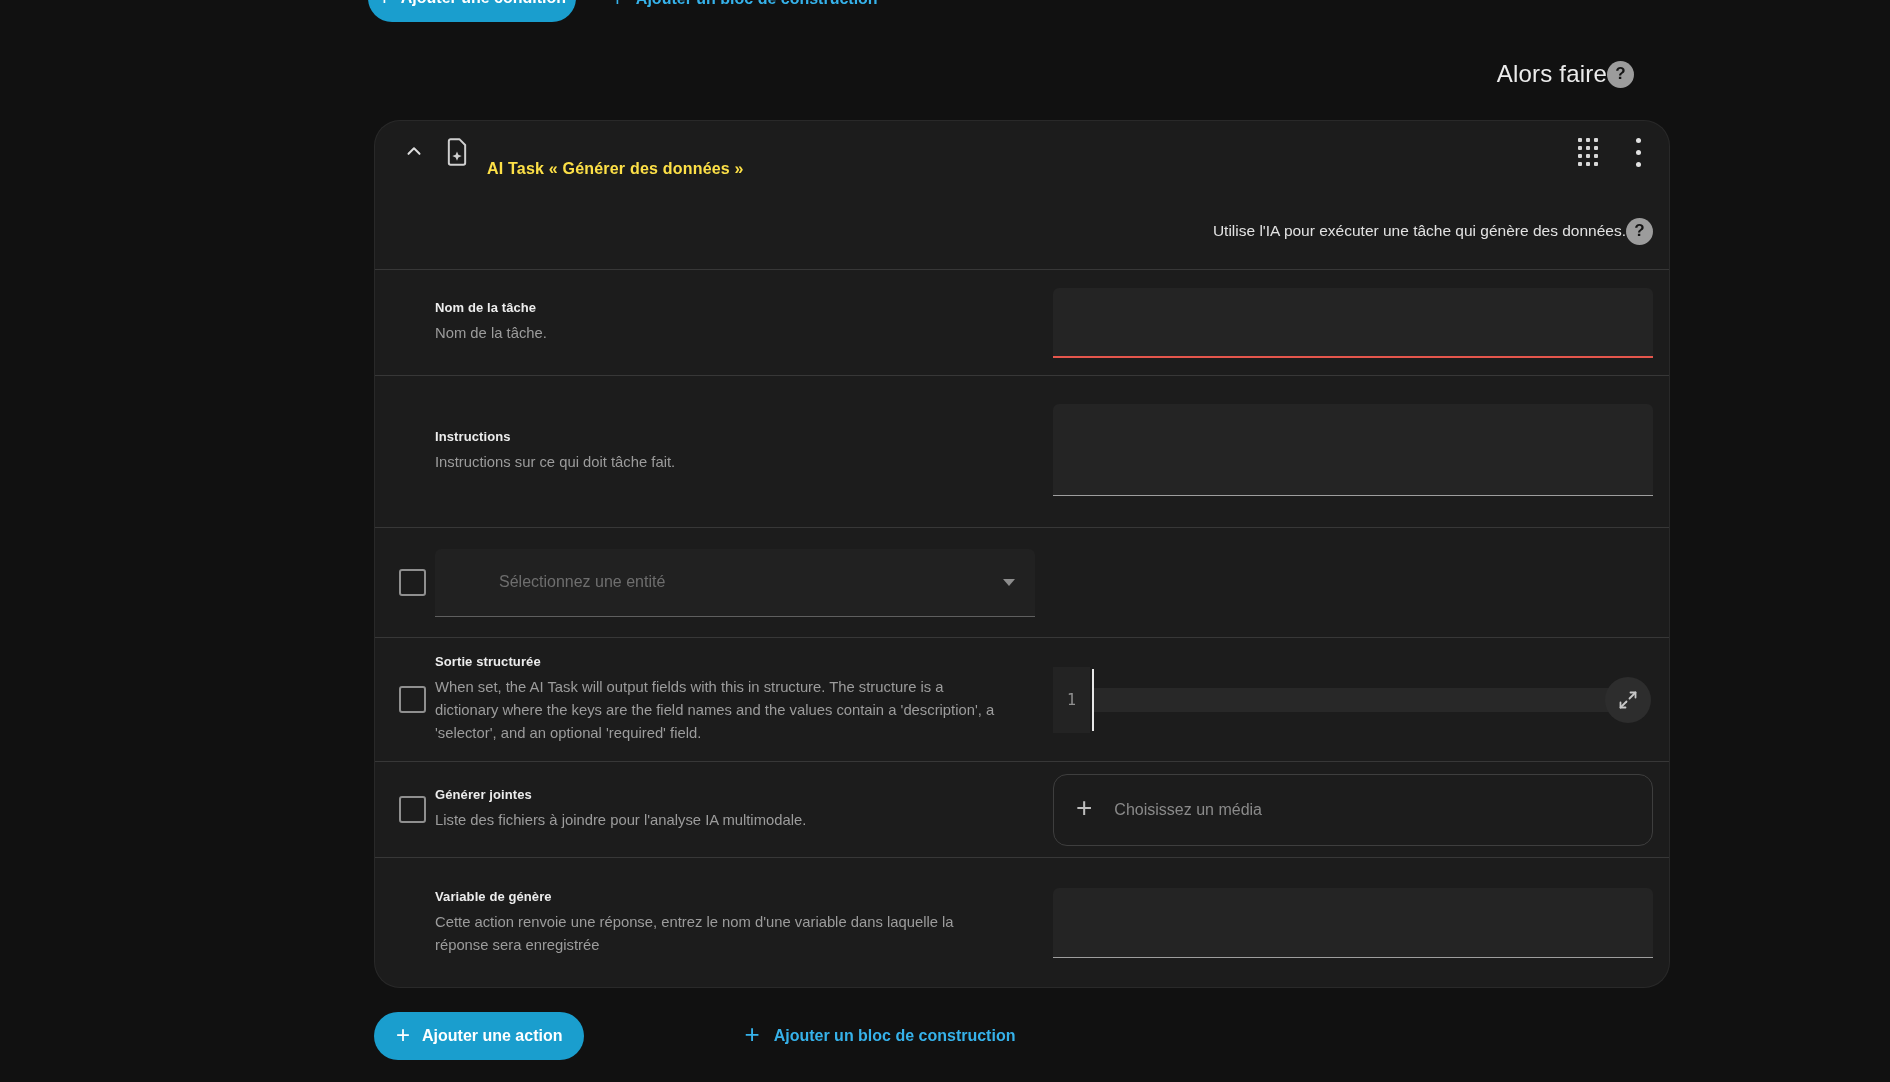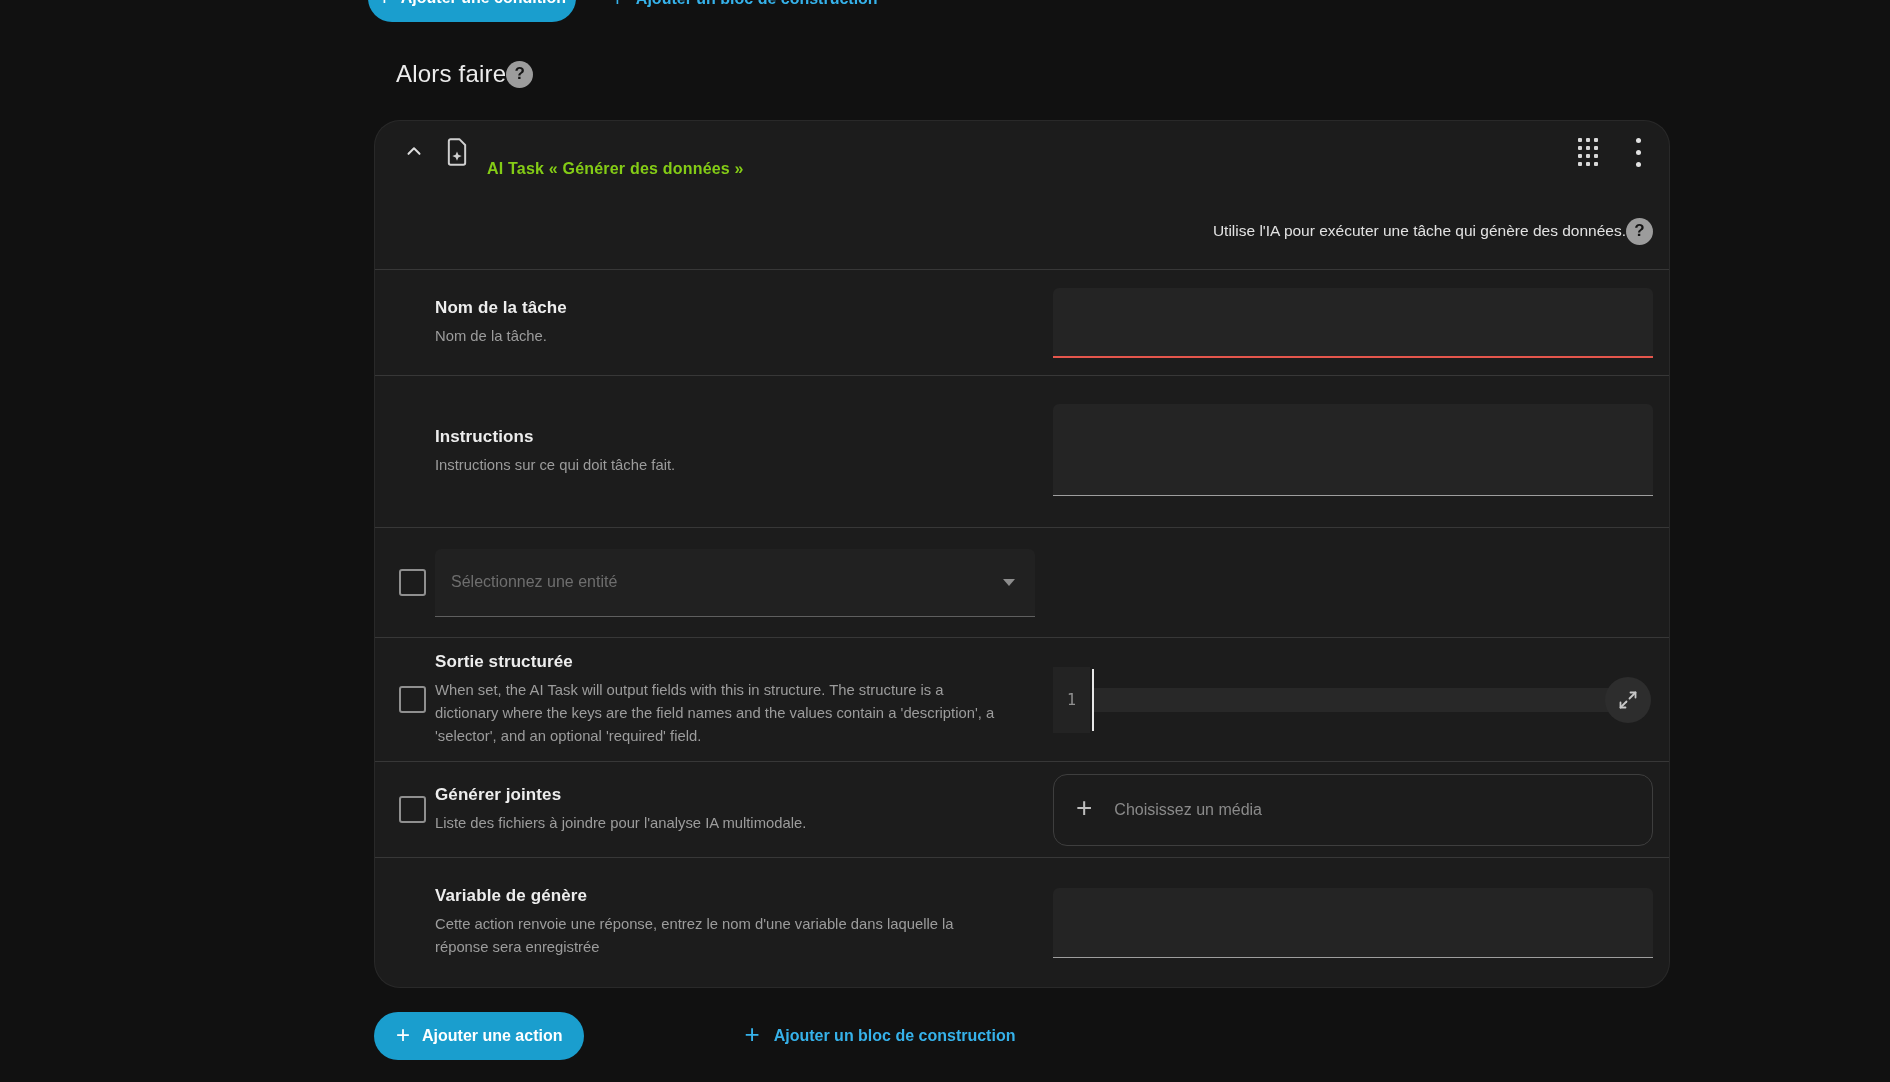--- a/index.html
+++ b/index.html
@@ -22,22 +22,22 @@
   }
   .cut-link {
     position:absolute; left:611px; top:-14px; height:26px;
     display:flex; align-items:center; gap:12px;
     color:#36b2ea; font-size:16px; font-weight:700; cursor:pointer;
   }
   .cut-link .plus, .cut-pill .plus { font-size:22px; font-weight:400; }
 
   
   .heading-row {
-    position:absolute; left:396px; top:54px; width:1296px; height:40px;
-    display:flex; align-items:center; justify-content:flex-start;
+    position:absolute; left:352px; top:54px; width:1296px; height:40px;
+    display:flex; align-items:center; justify-content:flex-end;
     padding-right:14px;
   }
   .heading-row h1 { font-size:24px; font-weight:400; color:#ececec; letter-spacing:.2px; }
 
   .help-circle {
     width:27px; height:27px; border-radius:50%;
     background:#9c9c9c; color:#151515;
     display:flex; align-items:center; justify-content:center;
     font-size:17px; font-weight:700; cursor:pointer; flex:none;
   }
@@ -47,21 +47,21 @@
     position:absolute; left:374px; top:120px; width:1296px; height:868px;
     background:#1c1c1c; border:1px solid rgba(255,255,255,0.06);
     border-radius:26px; overflow:hidden;
   }
   .card-header {
     height:62px; display:flex; align-items:center;
     padding:0 14px 0 24px;
   }
   .icon-btn { background:none; border:none; cursor:pointer; display:flex; align-items:center; justify-content:center; padding:4px; }
   .doc-icon { margin:0 18px 0 16px; display:flex; }
-  .card-title { font-size:16px; font-weight:700; color:#84cc16; letter-spacing:.2px;margin-top:33px; }
+  .card-title { font-size:16px; font-weight:700; color:#fde047; letter-spacing:.2px;margin-top:33px; }
 
   .grid-icon {
     margin-left:auto; display:grid;
     grid-template-columns:repeat(3,4.5px); grid-auto-rows:4.5px; gap:3.5px;
     cursor:grab; padding:4px;
   }
   .grid-icon i { background:#d8d8d8; border-radius:1px; }
   .dots-icon { margin-left:26px; margin-right:6px; display:flex; flex-direction:column; gap:7px; cursor:pointer; padding:5px 8px; }
   .dots-icon i { width:5px; height:5px; border-radius:50%; background:#e2e2e2; }
 
@@ -76,21 +76,21 @@
     display:flex; align-items:center;
     border-top:1px solid rgba(255,255,255,0.12);
     padding:0 16px 0 24px;
   }
   .cb-col { width:36px; flex:none; display:flex; align-items:center; }
   .checkbox {
     width:27px; height:27px; border:2.5px solid #8f8f8f; border-radius:3px;
     background:transparent; cursor:pointer; flex:none;
   }
   .label-col { flex:1; padding-right:44px; }
-  .flabel { font-size:17px; font-weight:700; color:#ededed; margin-bottom:7px; letter-spacing:.1px; }
+  .flabel { font-size:13px; font-weight:700; color:#ededed; margin-bottom:7px; letter-spacing:.1px; }
   .fhelper { font-size:14.8px; color:#9c9c9c; line-height:23px; }
   .field-col { width:600px; flex:none; position:relative; }
 
   .text-input {
     width:100%; height:70px; background:#242424;
     border:none; outline:none; border-radius:6px 6px 0 0;
     border-bottom:2px solid #e5564c;
     color:#eeeeee; font-size:16px; padding:0 16px;
     font-family:"Liberation Sans", sans-serif;
   }
@@ -102,21 +102,21 @@
     font-family:"Liberation Sans", sans-serif;
   }
   .text-input.grey-underline { border-bottom:1px solid #9e9e9e; height:70px; }
 
   .select-box {
     width:100%; height:68px; background:#212121;
     border-radius:6px 6px 0 0; border-bottom:1px solid #5f5f5f;
     display:flex; align-items:center; padding:0 20px 0 16px;
     cursor:default;
   }
-  .select-box .ph { color:#6e6e6e; font-size:16px; }
+  .select-box .ph { color:#6e6e6e; font-size:16px;margin-left:48px; }
   .select-arrow {
     margin-left:auto; width:0; height:0;
     border-left:6.5px solid transparent; border-right:6.5px solid transparent;
     border-top:7px solid #8d8d8d;
   }
 
   
   .editor { height:66px; position:relative; }
   .gutter {
     position:absolute; left:0; top:0; width:37px; height:66px;

